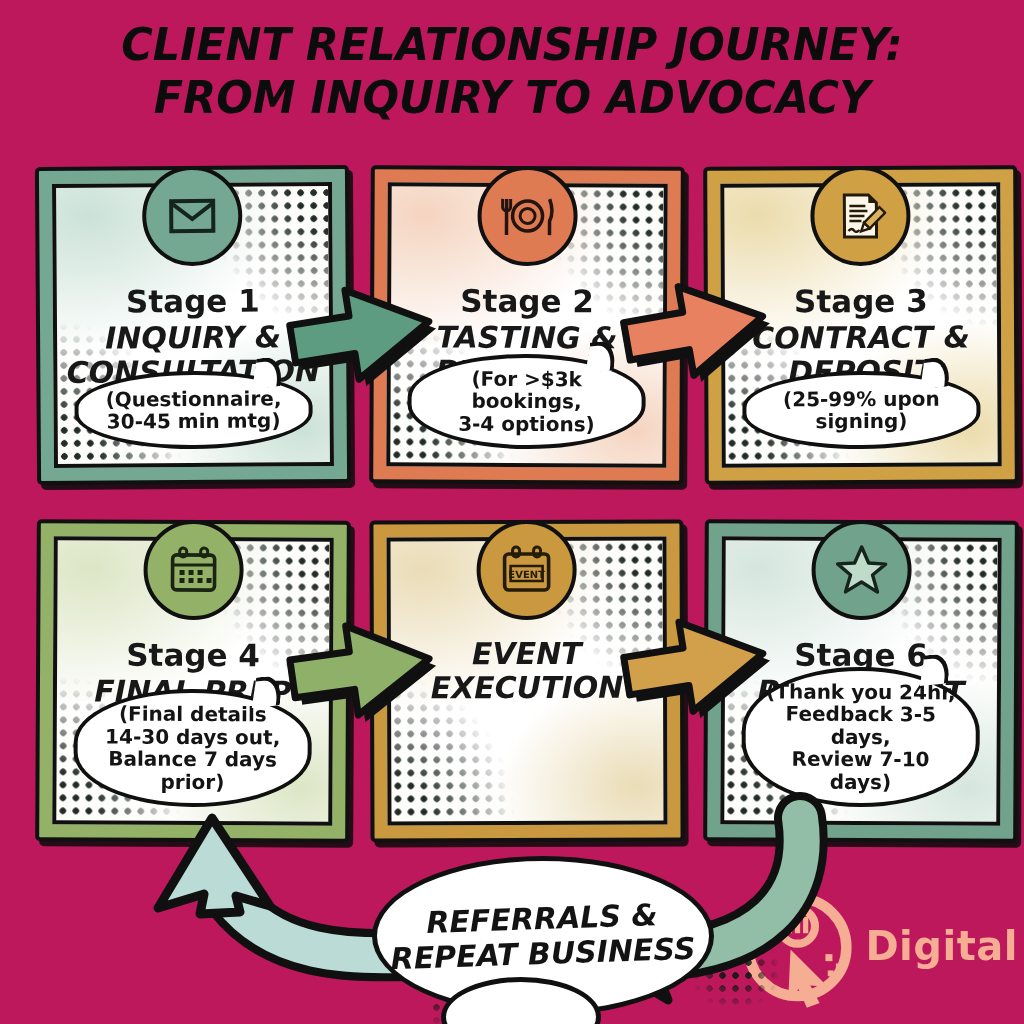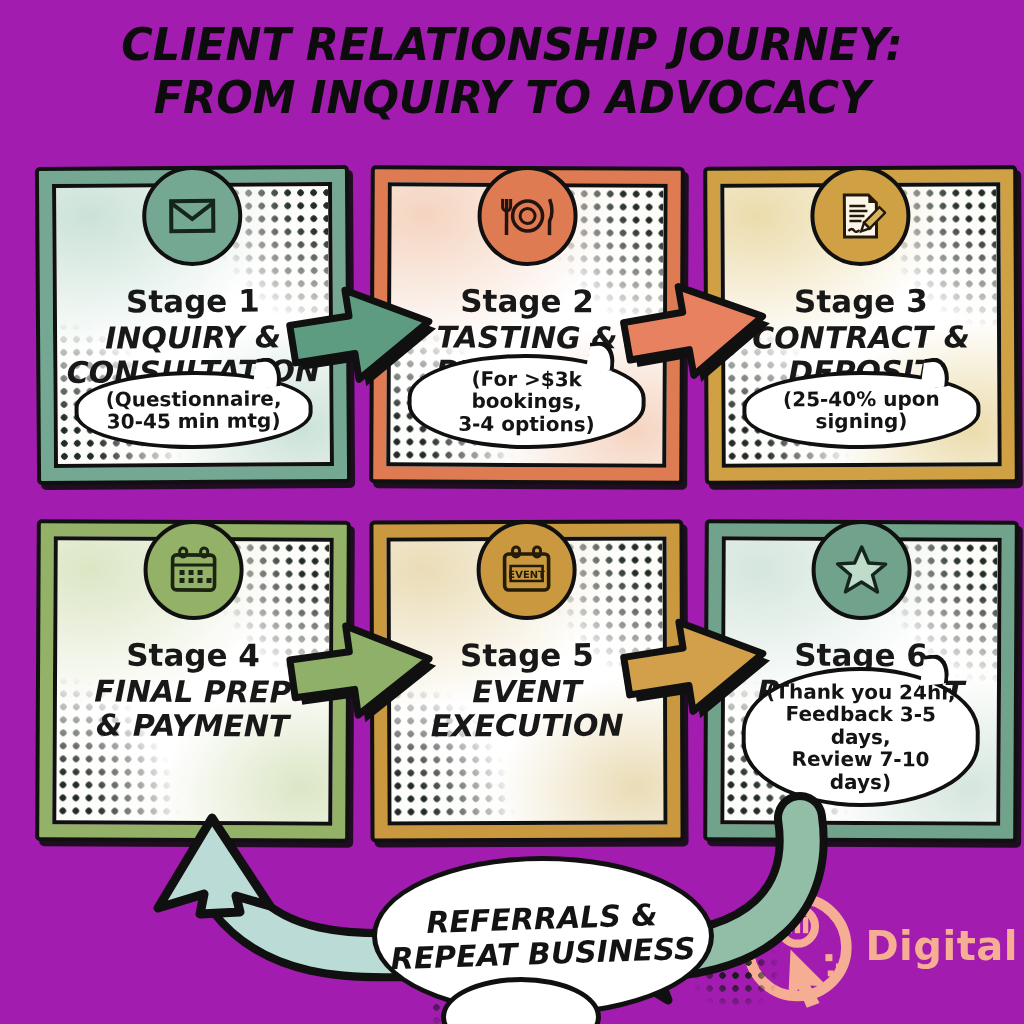--- a/index.html
+++ b/index.html
@@ -1,17 +1,17 @@
 <!DOCTYPE html>
 <html><head>
 <meta charset="utf-8">
 <style>
   html,body{margin:0;padding:0;}
   body{font-family:"DejaVu Sans","Liberation Sans",sans-serif;background:#e8e8e8;}
-  .page{position:relative;width:1024px;height:1024px;background:#a21caf;overflow:hidden;margin:0 auto;}
+  .page{position:relative;width:1024px;height:1024px;background:#be185d;overflow:hidden;margin:0 auto;}
 
   
   .title{position:absolute;top:20px;left:0;width:100%;text-align:center;
     font-size:43px;font-weight:bold;font-style:italic;color:#0c0c0c;line-height:1.18;
     letter-spacing:0px;transform:scaleY(1.04);}
   .title .tline{display:block;}
 
   
   .card{position:absolute;width:306px;height:310px;background:var(--frame,#888);
     border:4px solid #101010;border-radius:5px;box-shadow:4px 5px 0 rgba(10,10,10,.85);}
@@ -147,21 +147,21 @@
     </div>
     <div class="card-inner">
       <div class="halftone ht-tr"></div>
       <div class="halftone ht-bl"></div>
       <div class="card-text">
         <div class="stage-label">Stage 3</div>
         <div class="stage-name">CONTRACT &amp;
 DEPOSIT</div>
       </div>
       <div class="bubble">
-        <span class="bubble-text">(25-40% upon
+        <span class="bubble-text">(25-99% upon
 signing)</span>
       </div>
     </div>
   </div>
 
   <div class="card" style="left: 36px; top: 520px; height: 314px; transform: rotate(0.3deg); --frame: #93B167; --wash: #DCE6C5;">
     <div class="icon-circle">
       <svg width="54" height="52" viewBox="0 0 54 52">
         <rect x="6" y="11" width="42" height="35" rx="4" fill="none" stroke="#1b2413" stroke-width="3.6"></rect>
         <line x1="6" y1="21" x2="48" y2="21" stroke="#1b2413" stroke-width="3"></line>
@@ -179,38 +179,42 @@
       </svg>
     </div>
     <div class="card-inner">
       <div class="halftone ht-tr"></div>
       <div class="halftone ht-bl"></div>
       <div class="card-text">
         <div class="stage-label">Stage 4</div>
         <div class="stage-name">FINAL PREP
 &amp; PAYMENT</div>
       </div>
+      <div class="bubble tall">
+        <span class="bubble-text">(Final details
+14-30 days out,
+Balance 7 days prior)</span>
+      </div>
     </div>
   </div>
 
   <div class="card" style="left: 370px; top: 520px; height: 314px; transform: rotate(-0.2deg); --frame: #C9983F; --wash: #EADCB6;">
     <div class="icon-circle">
       <svg width="58" height="52" viewBox="0 0 58 52">
         <rect x="7" y="10" width="44" height="36" rx="4" fill="none" stroke="#241c08" stroke-width="3.6"></rect>
         <rect x="15" y="3" width="7" height="10" rx="3.5" fill="none" stroke="#241c08" stroke-width="3"></rect>
         <rect x="36" y="3" width="7" height="10" rx="3.5" fill="none" stroke="#241c08" stroke-width="3"></rect>
         <rect x="13" y="22" width="32" height="15" fill="none" stroke="#241c08" stroke-width="2.6"></rect>
         <text x="29" y="34" text-anchor="middle" font-size="10" font-weight="bold" font-family="DejaVu Sans, sans-serif" fill="#241c08">EVENT</text>
       </svg>
     </div>
     <div class="card-inner">
       <div class="halftone ht-tr"></div>
       <div class="halftone ht-bl"></div>
       <div class="card-text">
-        <div class="stage-label">Stage 5</div>
         <div class="stage-name">EVENT
 EXECUTION</div>
       </div>
     </div>
   </div>
 
   <div class="card" style="left: 704px; top: 520px; height: 314px; transform: rotate(0.3deg); --frame: #71A28C; --wash: #D5E6DE;">
     <div class="icon-circle">
       <svg width="56" height="52" viewBox="0 0 56 52">
         <path d="M28 3 L35 19 L52 20 L39 31 L44 48 L28 38 L12 48 L17 31 L4 20 L21 19 Z" fill="#BFDCCB" stroke="#15241d" stroke-width="3.4" stroke-linejoin="round"></path>

